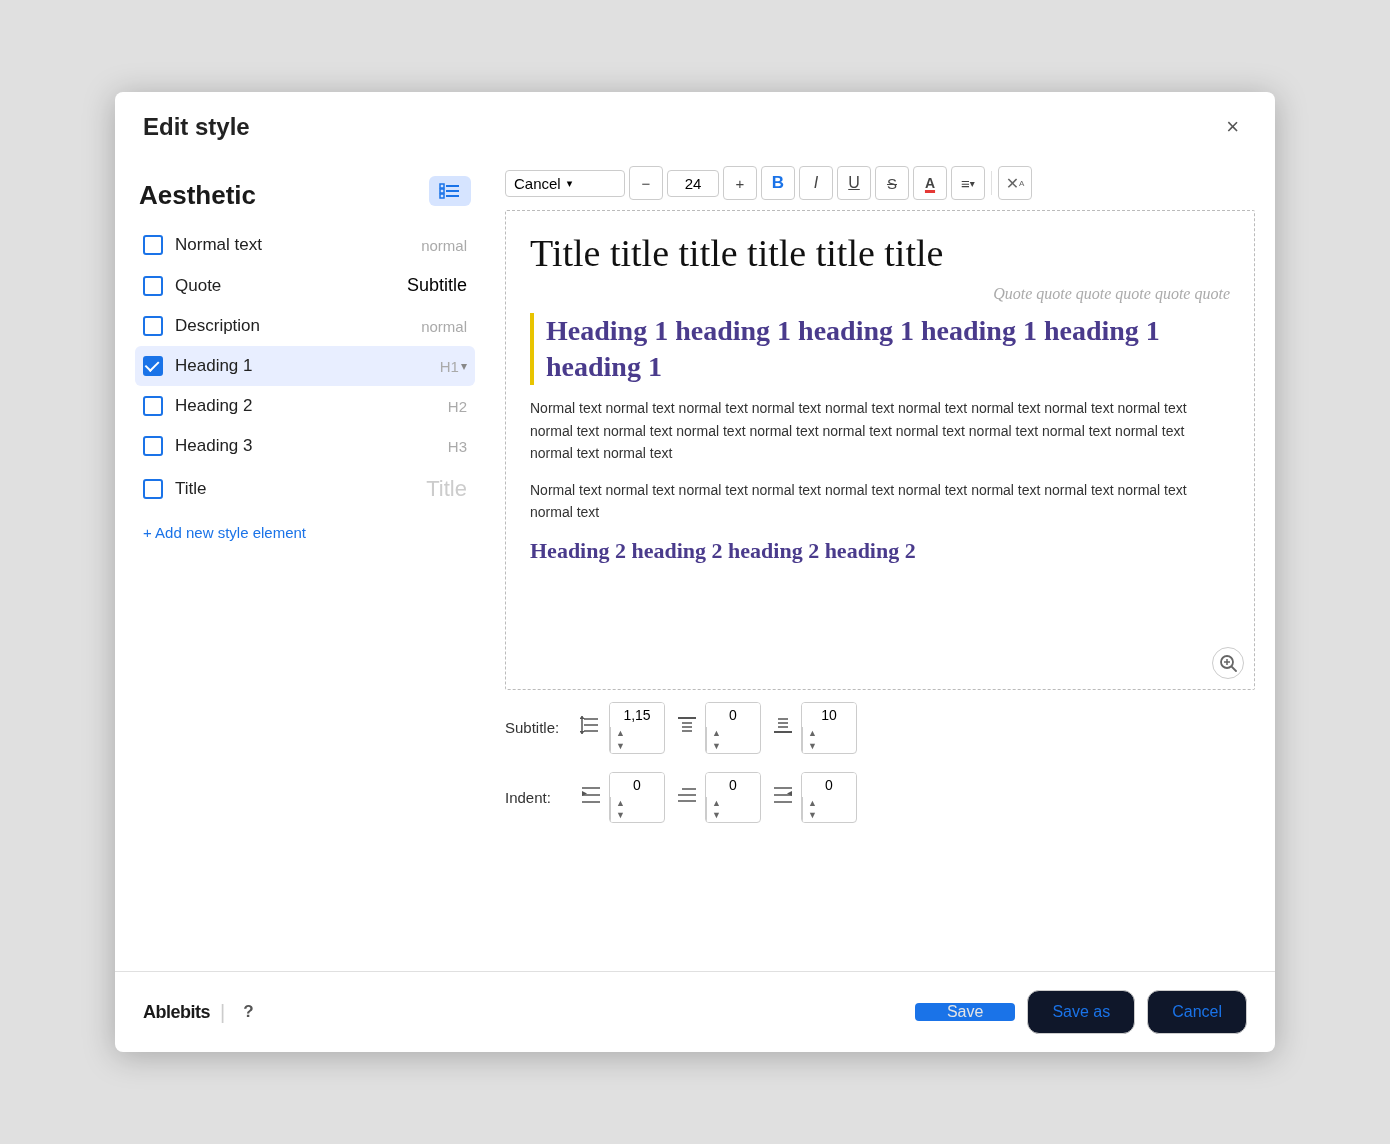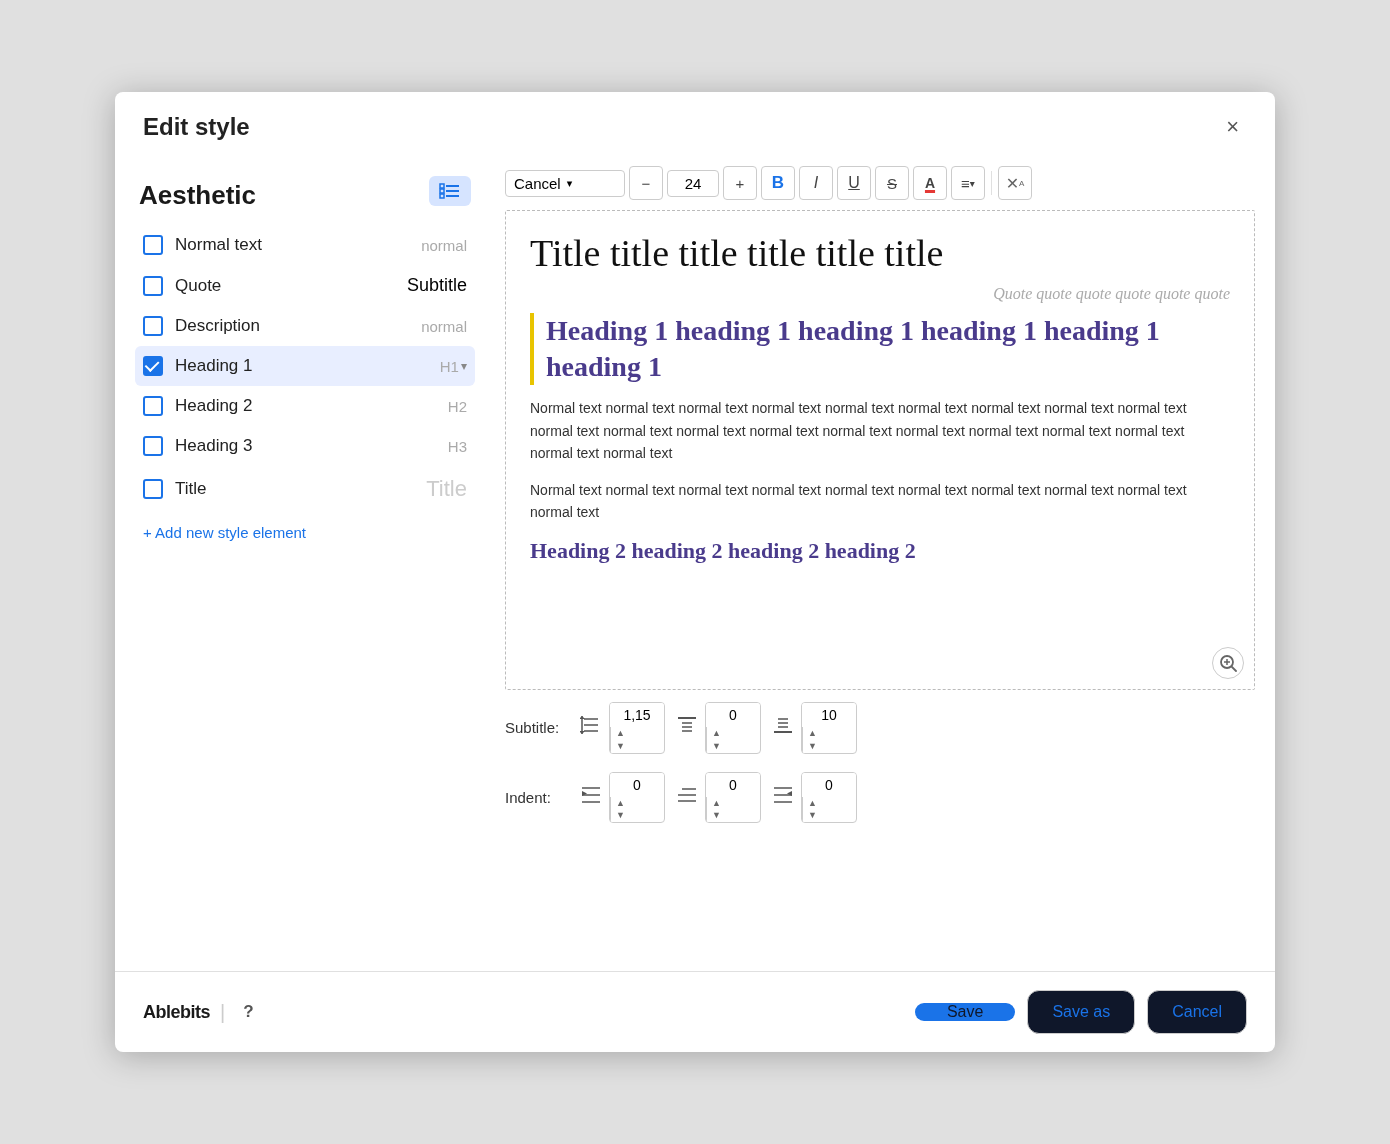--- a/index.html
+++ b/index.html
@@ -391,23 +391,23 @@
       cursor: pointer;
       padding: 2px 8px;
     }
     .footer-right {
       display: flex;
       align-items: center;
       gap: 12px;
     }
     .btn-save {
       background: #1a73e8;
-      color: #0f172a;
+      color: #e5e5e5;
       border: none;
-      border-radius: 16px;
+      border-radius: 4px;
       padding: 0 32px;
       font-size: 16px;
       font-weight: 500;
       cursor: pointer;
     }
     .btn-secondary {
       background: #0f172a;
       color: #1a73e8;
       border: 1.5px solid #ccc;
       border-radius: 12px;

